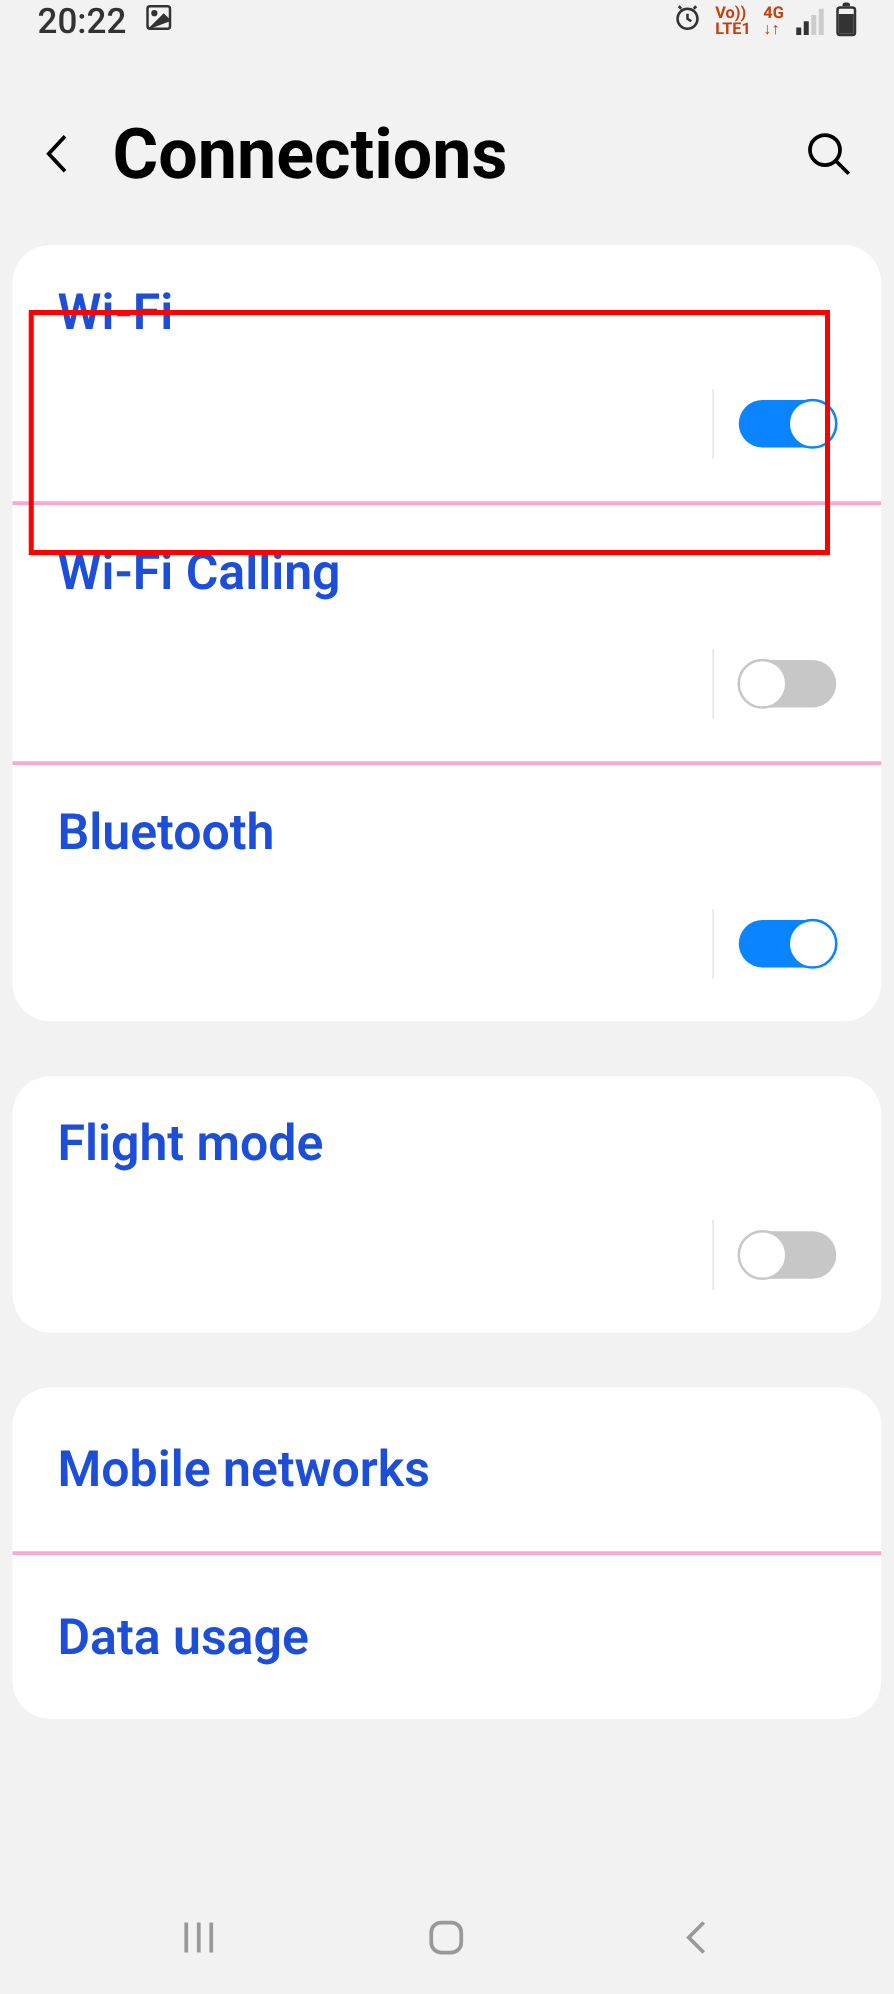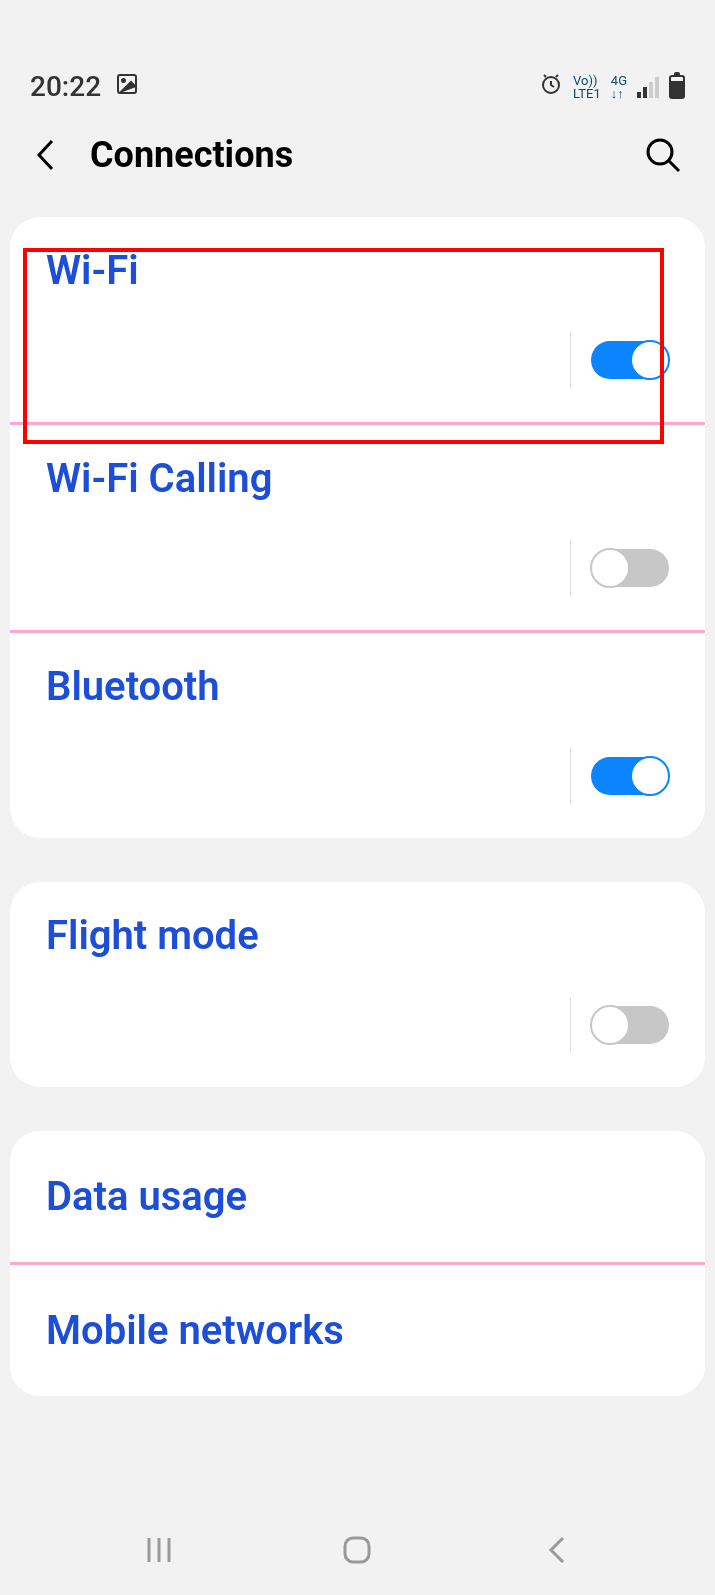--- a/index.html
+++ b/index.html
@@ -11,61 +11,60 @@
     body {
       width: 715px;
       height: 1595px;
       background: #f2f2f2;
       position: relative;
       overflow: hidden;
     }
     .status-bar {
       height: 60px;
       display: flex;
-      align-items: flex-end;
+      align-items: flex-start;
       justify-content: space-between;
       padding: 0 30px;
       font-size: 28px;
       color: #333;
-      margin-top: 43px;
     }
     .status-left {
       display: flex;
       align-items: center;
       gap: 14px;
       font-weight: 500;
     }
     .status-right {
       display: flex;
       align-items: center;
       gap: 10px;
     }
     .status-text-stack {
       display: flex;
       flex-direction: column;
       font-size: 13px;
       line-height: 1;
-      font-weight: 400;
-      color: #0c4a6e;
+      font-weight: 700;
+      color: #c2410c;
     }
     .header {
       display: flex;
       align-items: center;
       padding: 30px 30px 40px 30px;
       gap: 30px;
     }
     .back-arrow {
       width: 30px;
       height: 40px;
       display: flex;
       align-items: center;
       justify-content: center;
     }
     .page-title {
-      font-size: 36px;
+      font-size: 56px;
       font-weight: 700;
       color: #000;
       flex: 1;
     }
     .search-btn {
       width: 44px;
       height: 44px;
       display: flex;
       align-items: center;
       justify-content: center;
@@ -289,24 +288,24 @@
       <div class="toggle-divider"></div>
       <div class="toggle off">
         <div class="toggle-knob"></div>
       </div>
     </div>
   </div>
 </div>
 
 <div class="card">
   <div class="setting-item simple-item">
+    <div class="setting-label">Mobile networks</div>
+  </div>
+  <div class="setting-item simple-item">
     <div class="setting-label">Data usage</div>
-  </div>
-  <div class="setting-item simple-item">
-    <div class="setting-label">Mobile networks</div>
   </div>
 </div>
 
 <div class="nav-bar">
   <div class="nav-btn">
     <svg width="36" height="36" viewBox="0 0 36 36" stroke="#999" stroke-width="3" fill="none">
       <path d="M8 6 L8 30 M18 6 L18 30 M28 6 L28 30"></path>
     </svg>
   </div>
   <div class="nav-btn">

